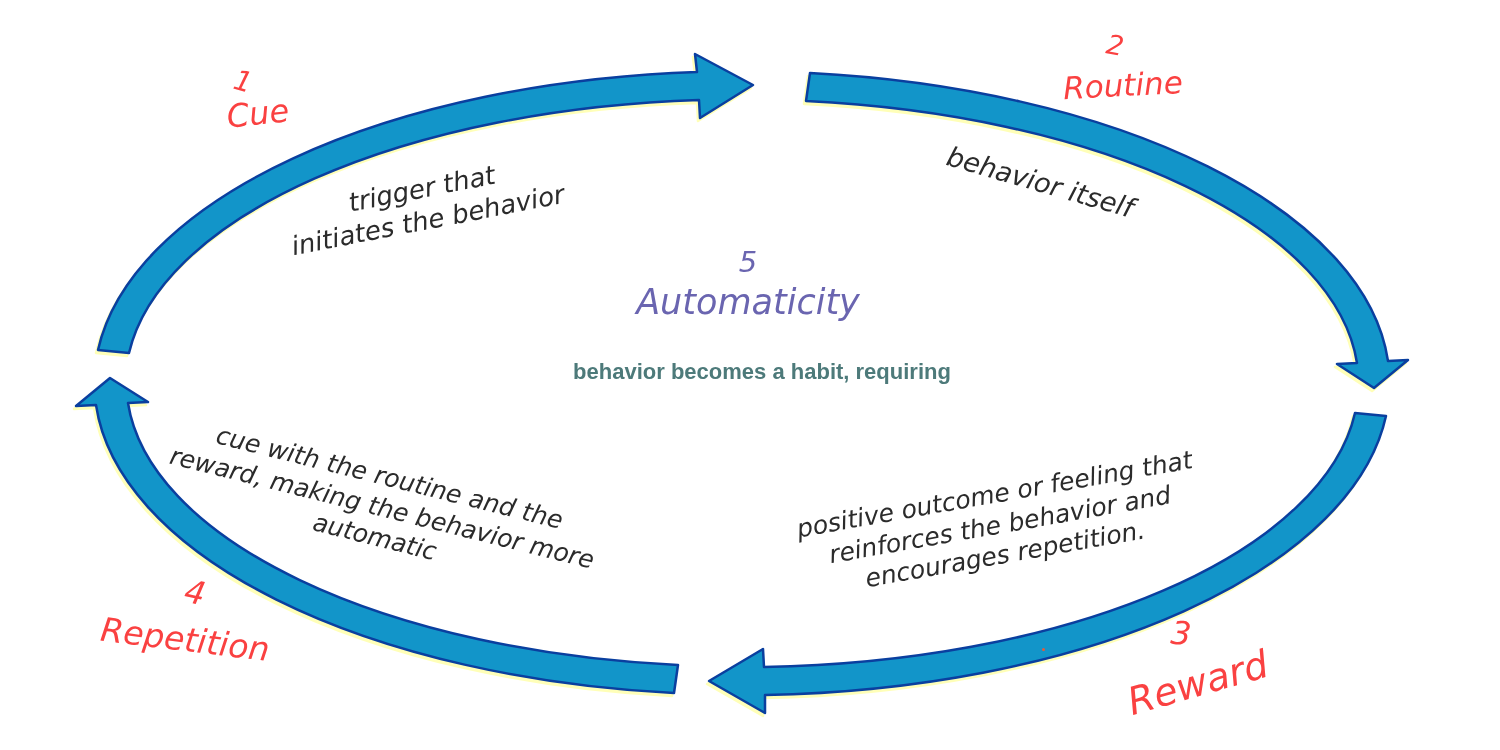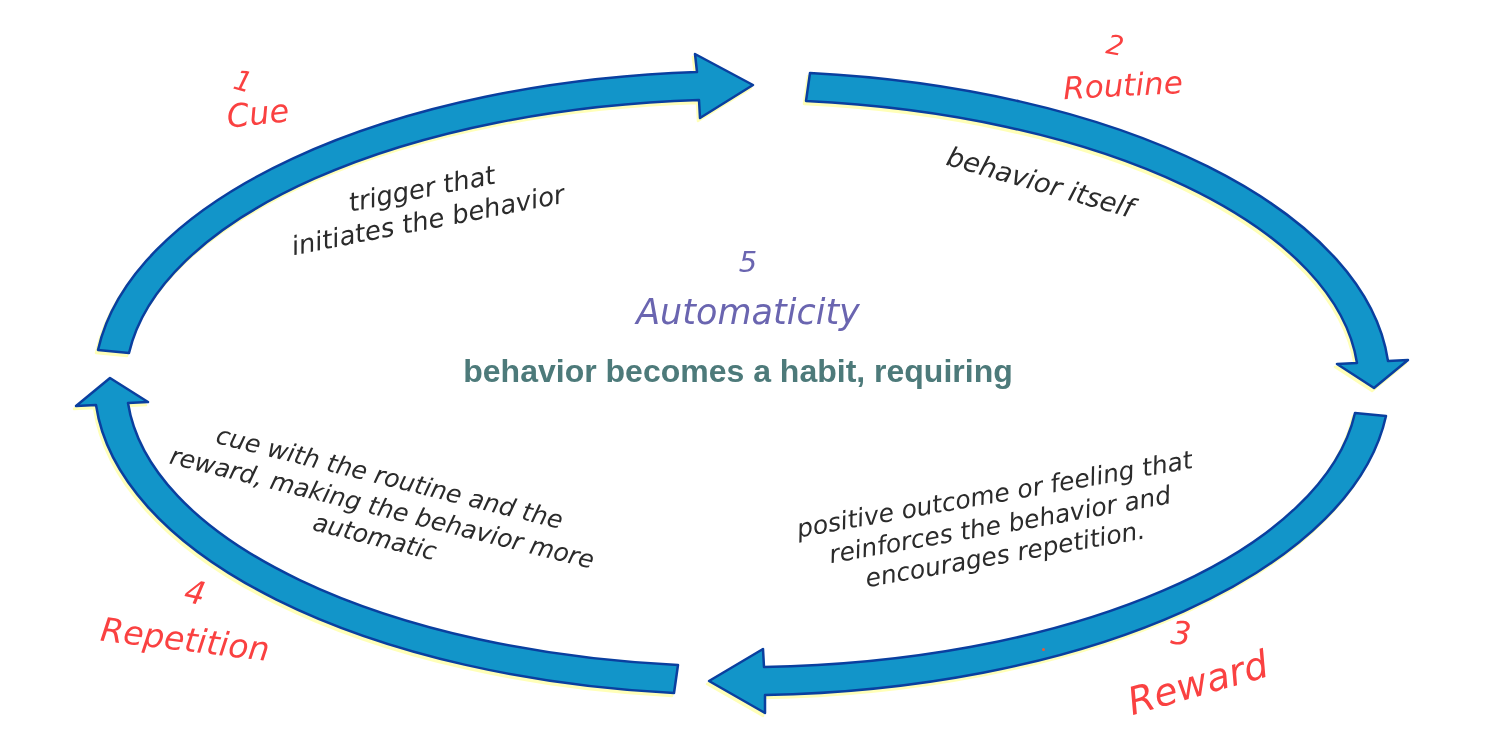--- a/index.html
+++ b/index.html
@@ -77,20 +77,20 @@
 
   <div class="t hand red" style="left:195px; top:593px; --r:12deg; font-size:32px">4</div>
   <div class="t hand red" style="left:185px; top:640px; --r:7deg; font-size:33px">Repetition</div>
   <div class="t hand ink" style="left:382px; top:508px; --r:14deg; font-size:25px">
     <div>cue with the routine and the</div>
     <div>reward, making the behavior more</div>
     <div>automatic</div>
   </div>
 
   <div class="t hand purple" style="left:748px; top:263px; font-size:29px">5</div>
-  <div class="t hand purple" style="left:748px; top:312px; font-size:35px">Automaticity</div>
-  <div class="t center-desc" style="left:738px; top:372px; font-size:32px; line-height:1.3">
+  <div class="t hand purple" style="left:748px; top:302px; font-size:35px">Automaticity</div>
+  <div class="t center-desc" style="left:762px; top:372px; font-size:22px; line-height:1.3">
     <div>behavior becomes a habit, requiring</div>
   </div>
 
   <div class="stray-dot"></div>
 
 </div>
 
 </body></html>

